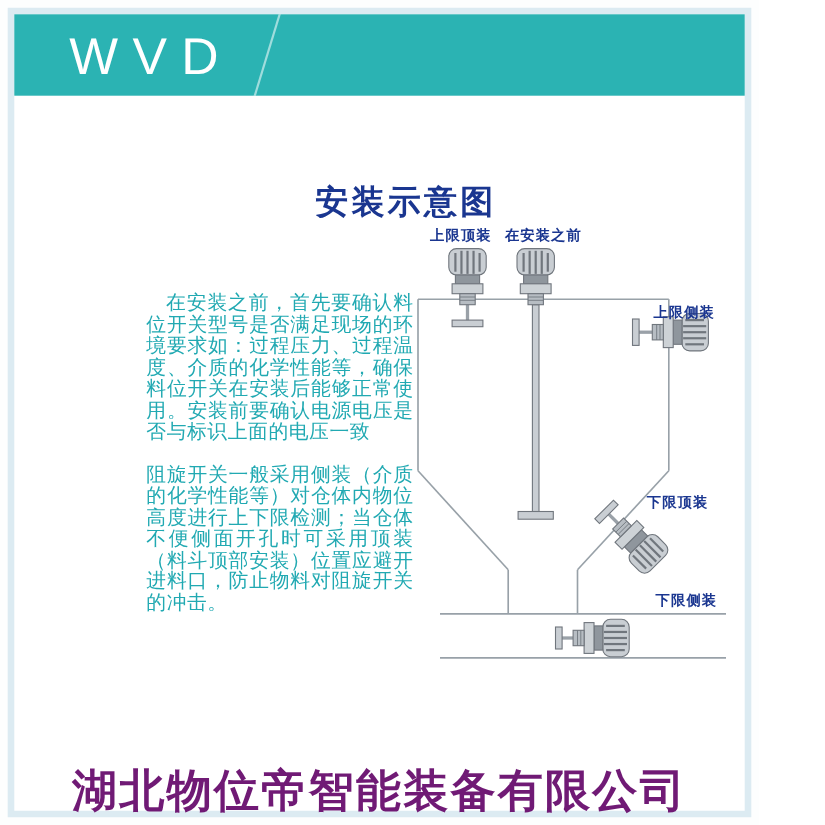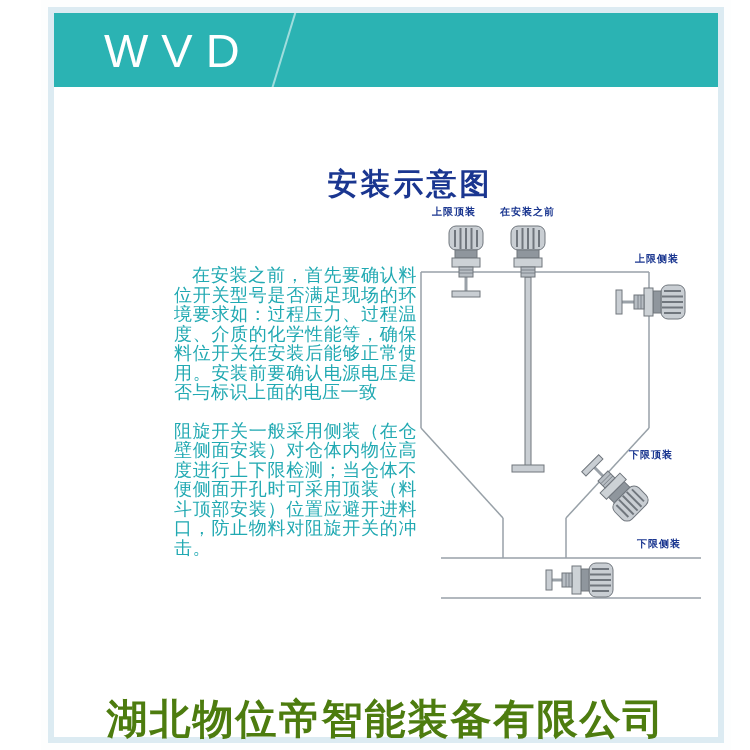--- a/index.html
+++ b/index.html
@@ -1,21 +1,20 @@
 <!DOCTYPE html>
 <html style="--teal: #2bb3b3; --navy: #1a3690; --note_teal: #21a9b2; --line: #98a1a8; --frame: #dcebf2;"><head>
 <meta charset="utf-8">
 <style>
   html,body{margin:0;padding:0;background:#ffffff;}
   .page{
     position:relative;width:690px;height:750px;overflow:hidden;
     background:#ffffff;
     box-shadow: inset 0 0 0 7px #fdfefe, inset 0 0 0 13px var(--frame,#dcebf2);
     font-family:"Liberation Sans","DejaVu Sans",sans-serif;
-    margin-left:41px;
   }
   
   .banner{
     position:absolute;left:13px;top:13px;right:13px;height:74px;
     background:var(--teal,#2bb3b3);overflow:hidden;
   }
   .logo{
     position:absolute;left:50px;top:10px;
     font-size:47px;color:#ffffff;letter-spacing:13px;font-weight:400;
   }
@@ -35,53 +34,53 @@
     position:absolute;left:133px;top:266px;width:243px;
     color:var(--note_teal,#21a9b2);
     font-size:18px;line-height:19.5px;text-align:justify;
     font-weight:500;letter-spacing:.5px;
   }
   .notes p{margin:0;}
   .notes p.first{text-indent:1em;}
   .notes p + p{margin-top:19px;}
   
   .dlabel{
-    position:absolute;font-size:10px;font-weight:bold;
+    position:absolute;font-size:13px;font-weight:bold;
     color:var(--navy,#1a3690);letter-spacing:1px;white-space:nowrap;
   }
   .lbl-top-upper{left:391px;top:205px;}
   .lbl-top-lower{left:459px;top:205px;}
-  .lbl-side-upper{left:594px;top:252px;}
+  .lbl-side-upper{left:594px;top:275px;}
   .lbl-side-lower{left:588px;top:448px;}
   .lbl-pipe{left:596px;top:537px;}
   
   .diagram{position:absolute;left:120px;top:200px;width:540px;height:430px;}
   
   .footer{
     position:absolute;left:0;right:0;top:692px;
-    text-align:center;color:#4d7c0f;
+    text-align:center;color:#701a75;
     font-family:"Liberation Serif","DejaVu Serif",serif;
     font-weight:bold;font-size:41px;letter-spacing:2px;white-space:nowrap;
   }
 </style>
 </head>
 <body>
 
 <div class="page">
 
   <div class="banner">
     <span class="logo">WVD</span>
     <div class="banner-diagonal"></div>
   </div>
 
   <h1 class="title">安装示意图</h1>
 
   <div class="notes">
     <p class="first">在安装之前，首先要确认料位开关型号是否满足现场的环境要求如：过程压力、过程温度、介质的化学性能等，确保料位开关在安装后能够正常使用。安装前要确认电源电压是否与标识上面的电压一致</p>
-    <p>阻旋开关一般采用侧装（在仓壁侧面安装）对仓体内物位高度进行上下限检测；当仓体不便侧面开孔时可采用顶装（料斗顶部安装）位置应避开进料口，防止物料对阻旋开关的冲击。</p>
+    <p>阻旋开关一般采用侧装（介质的化学性能等）对仓体内物位高度进行上下限检测；当仓体不便侧面开孔时可采用顶装（料斗顶部安装）位置应避开进料口，防止物料对阻旋开关的冲击。</p>
   </div>
 
   <svg class="diagram" viewBox="0 0 540 430" aria-hidden="true">
     <defs>
       <g id="rps-housing">
         <rect x="-17" y="0" width="34" height="24" rx="7" fill="#c9ced3" stroke="#70767d" stroke-width="1"></rect>
         <g stroke="#70767d" stroke-width="2">
           <line x1="-11" y1="4" x2="-11" y2="21"></line>
           <line x1="-5.5" y1="2" x2="-5.5" y2="23"></line>
           <line x1="0" y1="2" x2="0" y2="23"></line>

